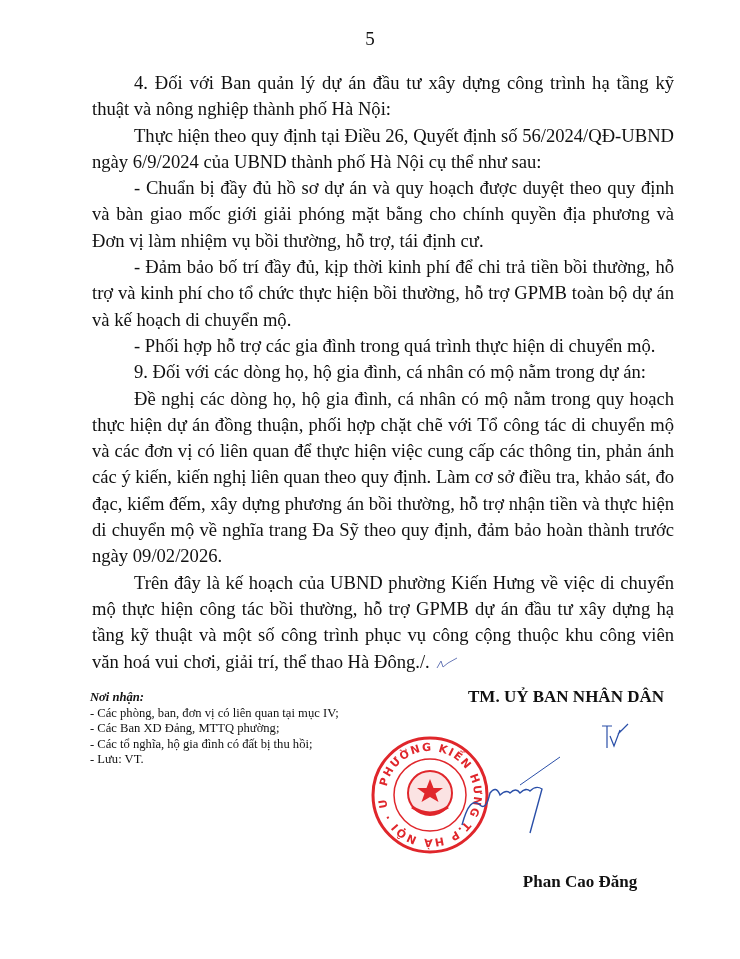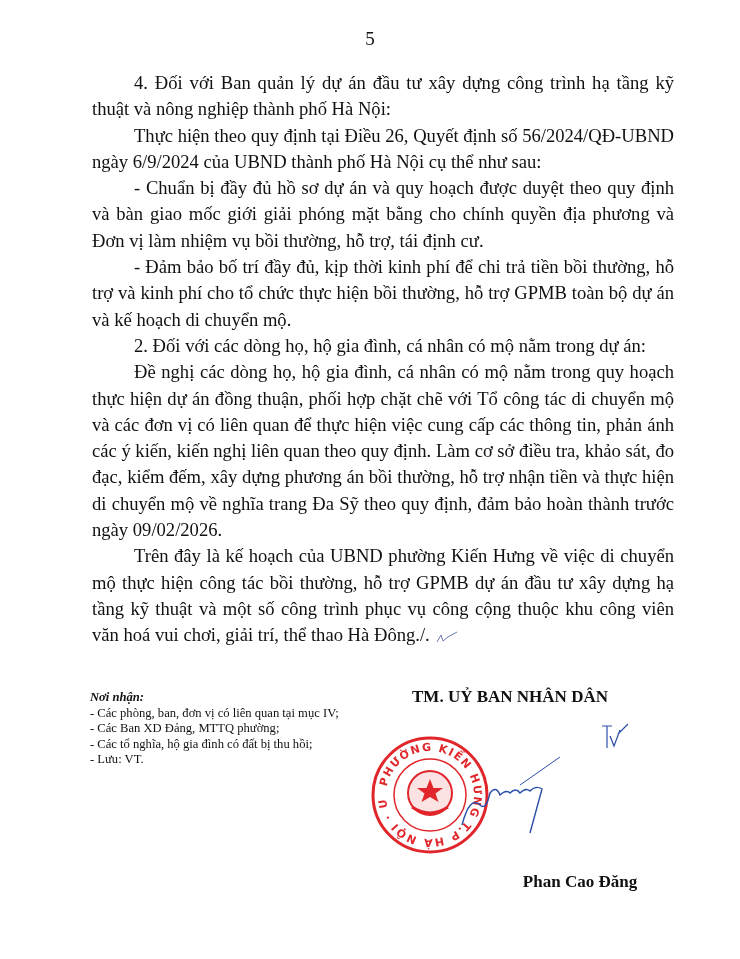--- a/index.html
+++ b/index.html
@@ -6,37 +6,38 @@
     body { width: 740px; height: 959px; position: relative; overflow: hidden;
            font-family: "Liberation Serif", "DejaVu Serif", serif; color: #111; }
     .page-number { position: absolute; top: 28px; left: 0; width: 740px; text-align: center; font-size: 19px; }
     .body { position: absolute; top: 70px; left: 92px; width: 582px; font-size: 18.6px; line-height: 26.3px; text-align: justify; }
     .body p { margin: 0; text-indent: 42px; }
     .body p.heading { font-weight: normal; }
     .body p.end-para { text-align-last: left; }
     .initials { display: inline-block; width: 22px; height: 12px; vertical-align: middle; margin-left: 6px; }
     .recipients { position: absolute; top: 690px; left: 90px; width: 300px; font-size: 12.6px; line-height: 15.6px; }
     .recipients .title { font-weight: bold; font-style: italic; }
-    .sign-block { position: absolute; top: 686px; left: 380px; width: 260px; text-align: center; font-weight: bold; font-size: 17px; line-height: 21px; }
+    .sign-block { position: absolute; top: 686px; left: 404px; width: 260px; text-align: right; font-weight: bold; font-size: 17px; line-height: 21px; }
     .seal { position: absolute; top: 735px; left: 370px; width: 120px; height: 120px; }
     .signature { position: absolute; top: 755px; left: 460px; width: 110px; height: 80px; }
     .initials-big { position: absolute; top: 722px; left: 600px; width: 30px; height: 30px; }
     .signer { position: absolute; top: 872px; left: 400px; width: 360px; text-align: center; font-weight: bold; font-size: 17px; }
   </style>
 </head>
 <body>
 
 <div class="page-number">5</div>
 
 <div class="body">
   <p class="heading">4. Đối với Ban quản lý dự án đầu tư xây dựng công trình hạ tầng kỹ thuật và nông nghiệp thành phố Hà Nội:</p>
   <p>Thực hiện theo quy định tại Điều 26, Quyết định số 56/2024/QĐ-UBND ngày 6/9/2024 của UBND thành phố Hà Nội cụ thể như sau:</p>
   <p>- Chuẩn bị đầy đủ hồ sơ dự án và quy hoạch được duyệt theo quy định và bàn giao mốc giới giải phóng mặt bằng cho chính quyền địa phương và Đơn vị làm nhiệm vụ bồi thường, hỗ trợ, tái định cư.</p>
   <p>- Đảm bảo bố trí đầy đủ, kịp thời kinh phí để chi trả tiền bồi thường, hỗ trợ và kinh phí cho tổ chức thực hiện bồi thường, hỗ trợ GPMB toàn bộ dự án và kế hoạch di chuyển mộ.</p>
-  <p class="heading">2. Đối với các dòng họ, hộ gia đình, cá nhân có mộ nằm trong dự án:</p>
+  <p>- Phối hợp hỗ trợ các gia đình trong quá trình thực hiện di chuyển mộ.</p>
+  <p class="heading">9. Đối với các dòng họ, hộ gia đình, cá nhân có mộ nằm trong dự án:</p>
   <p>Đề nghị các dòng họ, hộ gia đình, cá nhân có mộ nằm trong quy hoạch thực hiện dự án đồng thuận, phối hợp chặt chẽ với Tổ công tác di chuyển mộ và các đơn vị có liên quan để thực hiện việc cung cấp các thông tin, phản ánh các ý kiến, kiến nghị liên quan theo quy định. Làm cơ sở điều tra, khảo sát, đo đạc, kiểm đếm, xây dựng phương án bồi thường, hỗ trợ nhận tiền và thực hiện di chuyển mộ về nghĩa trang Đa Sỹ theo quy định, đảm bảo hoàn thành trước ngày 09/02/2026.</p>
   <p class="end-para"><span>Trên đây là kế hoạch của UBND phường Kiến Hưng về việc di chuyển mộ thực hiện công tác bồi thường, hỗ trợ GPMB dự án đầu tư xây dựng hạ tầng kỹ thuật và một số công trình phục vụ công cộng thuộc khu công viên văn hoá vui chơi, giải trí, thể thao Hà Đông./.</span><svg class="initials" viewBox="0 0 22 12">
         <path d="M1 11 L5 4 L7 10 L12 6 L21 1" stroke="#6a7ab8" stroke-width="1" fill="none"></path>
       </svg></p>
 </div>
 
 <div class="recipients">
   <div class="title">Nơi nhận:</div>
   <div>- Các phòng, ban, đơn vị có liên quan tại mục IV;</div>
   <div>- Các Ban XD Đảng, MTTQ phường;</div>

